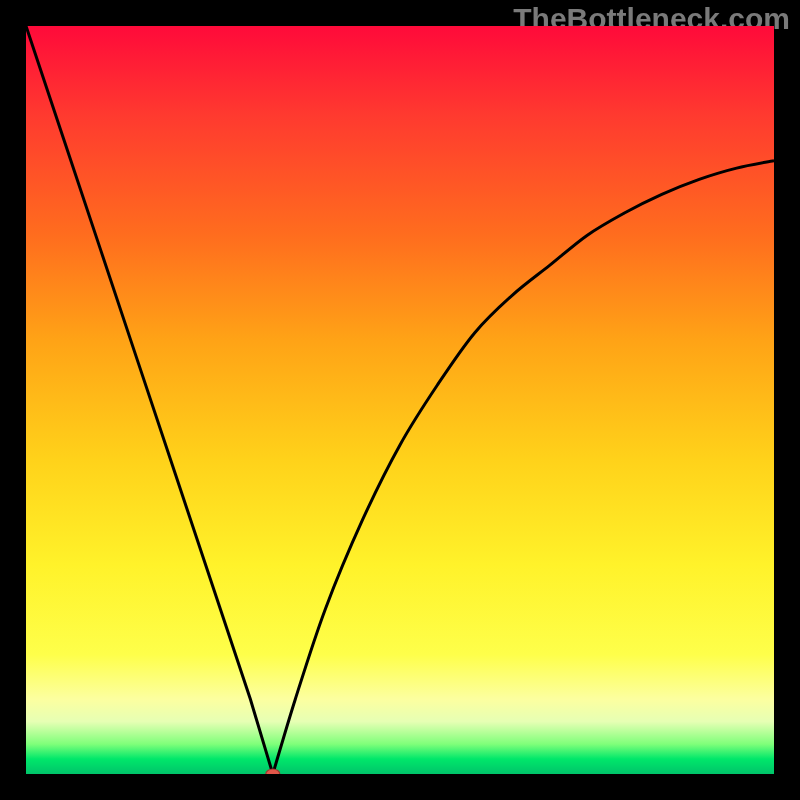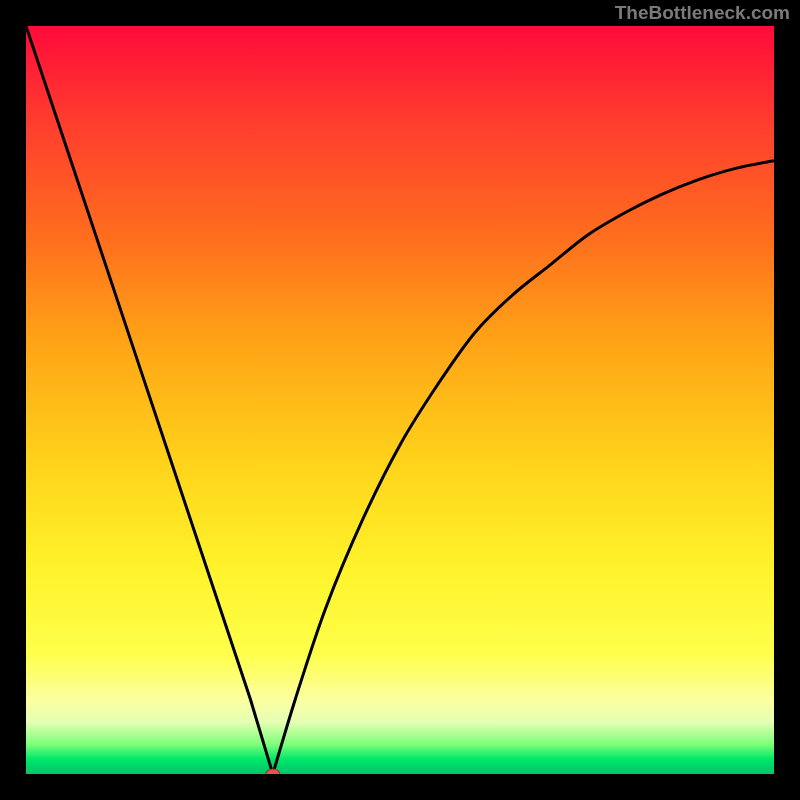--- a/index.html
+++ b/index.html
@@ -46,21 +46,21 @@
     top: 0;
     left: 0;
     width: 748px;
     height: 748px;
   }
   .watermark {
     position: absolute;
     top: 2px;
     right: 10px;
     color: #7a7a7a;
-    font-size: 19px;
+    font-size: 30px;
     font-weight: 600;
     user-select: none;
   }
 </style>
 </head>
 <body>
 
 <div class="frame">
   <div class="watermark">TheBottleneck.com</div>
 

